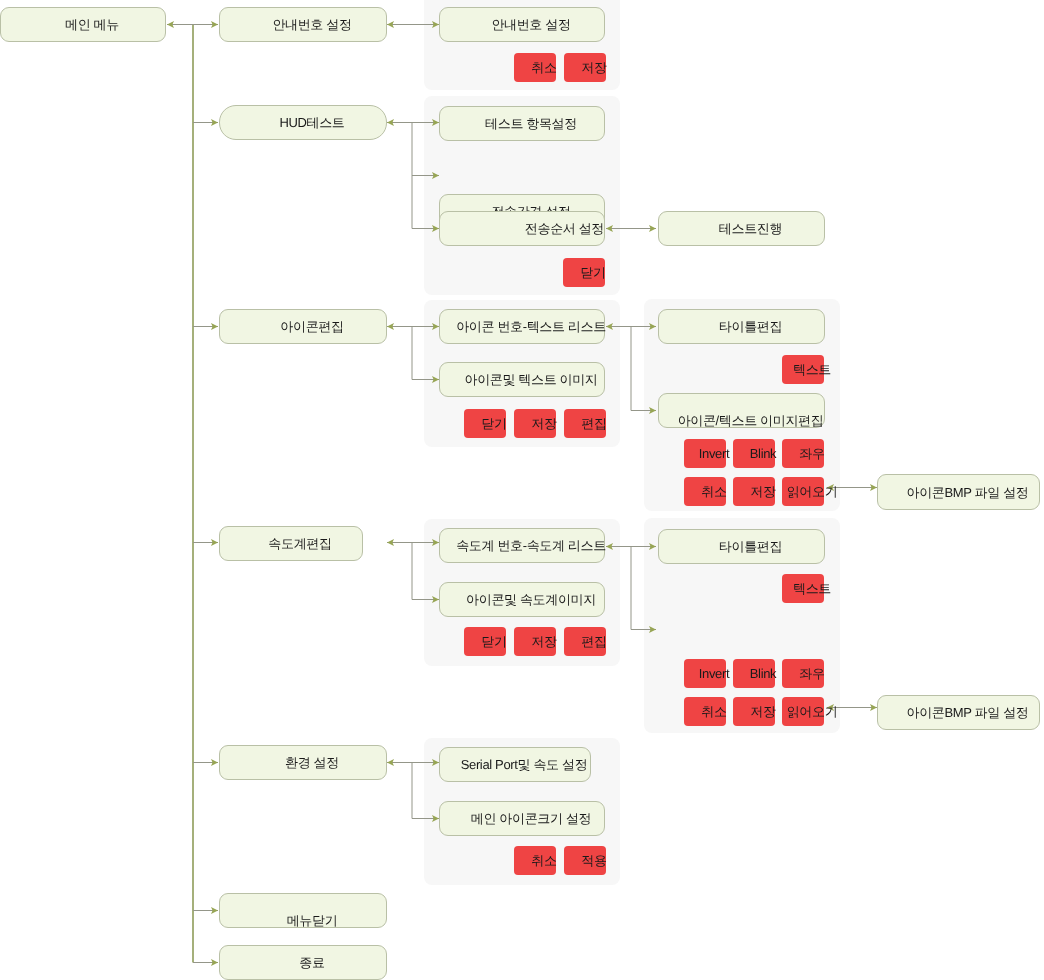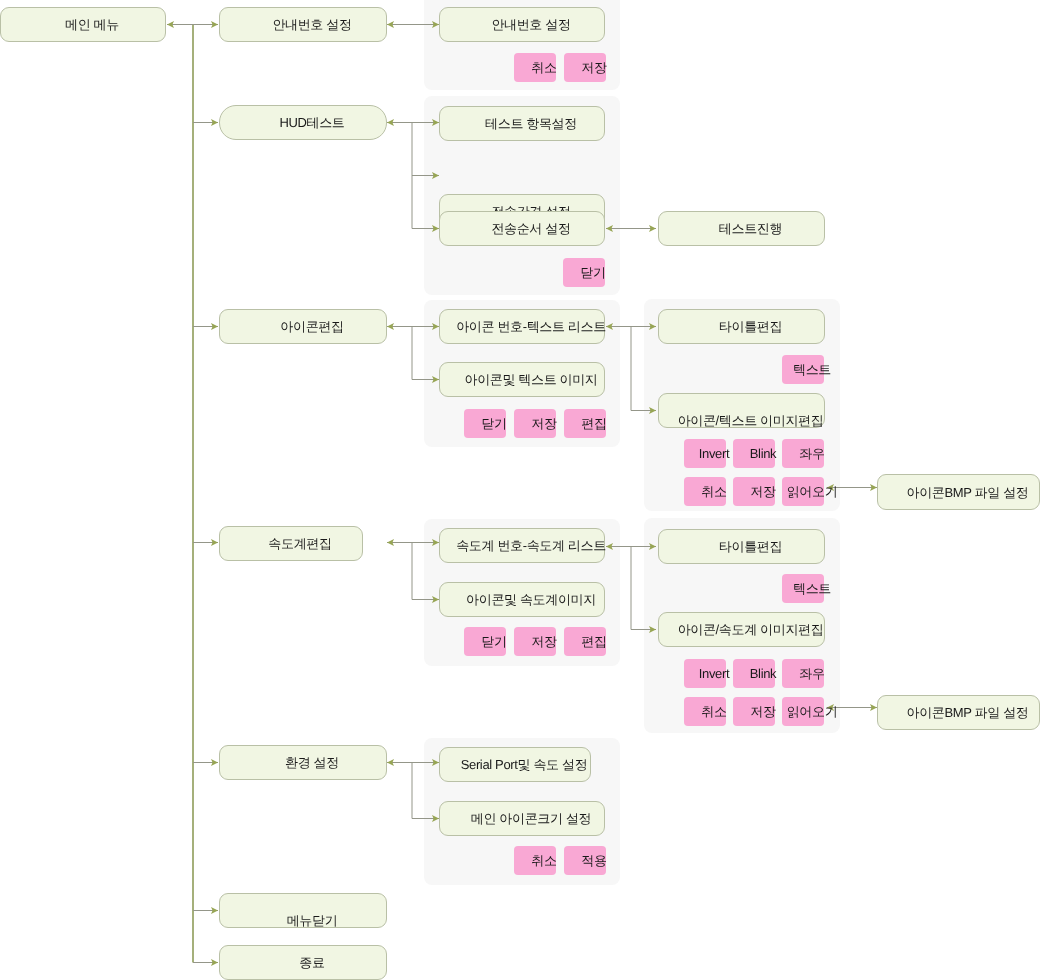--- a/index.html
+++ b/index.html
@@ -11,21 +11,21 @@
   #links{position:absolute;left:0;top:0;width:1044px;height:980px;pointer-events:none;}
   .panel{position:absolute;background:#f7f7f7;border-radius:8px;z-index:1;}
   #links{z-index:2;}
   .node,.btn{z-index:3;padding-left:18px;}
   .node{position:absolute;box-sizing:border-box;
         background:#f1f6e3;border:1px solid #b9c0a6;border-radius:9px;
         display:flex;align-items:center;justify-content:center;
         color:#1a1a1a;font-size:13px;letter-spacing:-0.35px;
         white-space:nowrap;line-height:1;}
   .btn{position:absolute;box-sizing:border-box;
-       background:#f9a8d4;border-radius:4px;
+       background:#ef4444;border-radius:4px;
        display:flex;align-items:center;justify-content:center;
        color:#1a1a1a;font-size:13px;letter-spacing:-0.35px;white-space:nowrap;line-height:1;}
 </style>
 </head>
 <body>
 
 <div id="stage">
   <svg id="links" width="1044" height="980">
       <g>
         <path d="M 193 24.5 V 962.5" stroke="#a5b07b" stroke-width="2" fill="none"></path>
@@ -177,21 +177,21 @@
     </div>
     <div class="node" style="left: 219px; top: 105px; width: 168px; height: 35px; border-radius: 17px;">
       <span>HUD테스트</span>
     </div>
     <div class="node" style="left: 439px; top: 106px; width: 166px; height: 35px;">
       <span>테스트 항목설정</span>
     </div>
     <div class="node" style="left: 439px; top: 159px; width: 166px; height: 35px; margin-top: 35px;">
       <span>전송간격 설정</span>
     </div>
-    <div class="node" style="left: 439px; top: 211px; width: 166px; height: 35px;">
+    <div class="node" style="left: 439px; top: 211px; width: 166px; height: 35px; justify-content: flex-end;">
       <span>전송순서 설정</span>
     </div>
     <div class="node" style="left: 658px; top: 211px; width: 167px; height: 35px;">
       <span>테스트진행</span>
     </div>
     <div class="node" style="left: 219px; top: 309px; width: 168px; height: 35px;">
       <span>아이콘편집</span>
     </div>
     <div class="node" style="left: 439px; top: 309px; width: 166px; height: 35px;">
       <span>아이콘 번호-텍스트 리스트</span>
@@ -212,23 +212,20 @@
       <span>속도계편집</span>
     </div>
     <div class="node" style="left: 439px; top: 528px; width: 166px; height: 35px;">
       <span>속도계 번호-속도계 리스트</span>
     </div>
     <div class="node" style="left: 439px; top: 582px; width: 166px; height: 35px;">
       <span>아이콘및 속도계이미지</span>
     </div>
     <div class="node" style="left: 658px; top: 529px; width: 167px; height: 35px;">
       <span>타이틀편집</span>
-    </div>
-    <div class="node" style="left: 658px; top: 612px; width: 167px; height: 35px;">
-      <span>아이콘/속도계 이미지편집</span>
     </div>
     <div class="node" style="left: 877px; top: 695px; width: 163px; height: 35px;">
       <span>아이콘BMP 파일 설정</span>
     </div>
     <div class="node" style="left: 219px; top: 745px; width: 168px; height: 35px;">
       <span>환경 설정</span>
     </div>
     <div class="node" style="left: 439px; top: 747px; width: 152px; height: 35px;">
       <span>Serial Port및 속도 설정</span>
     </div>

